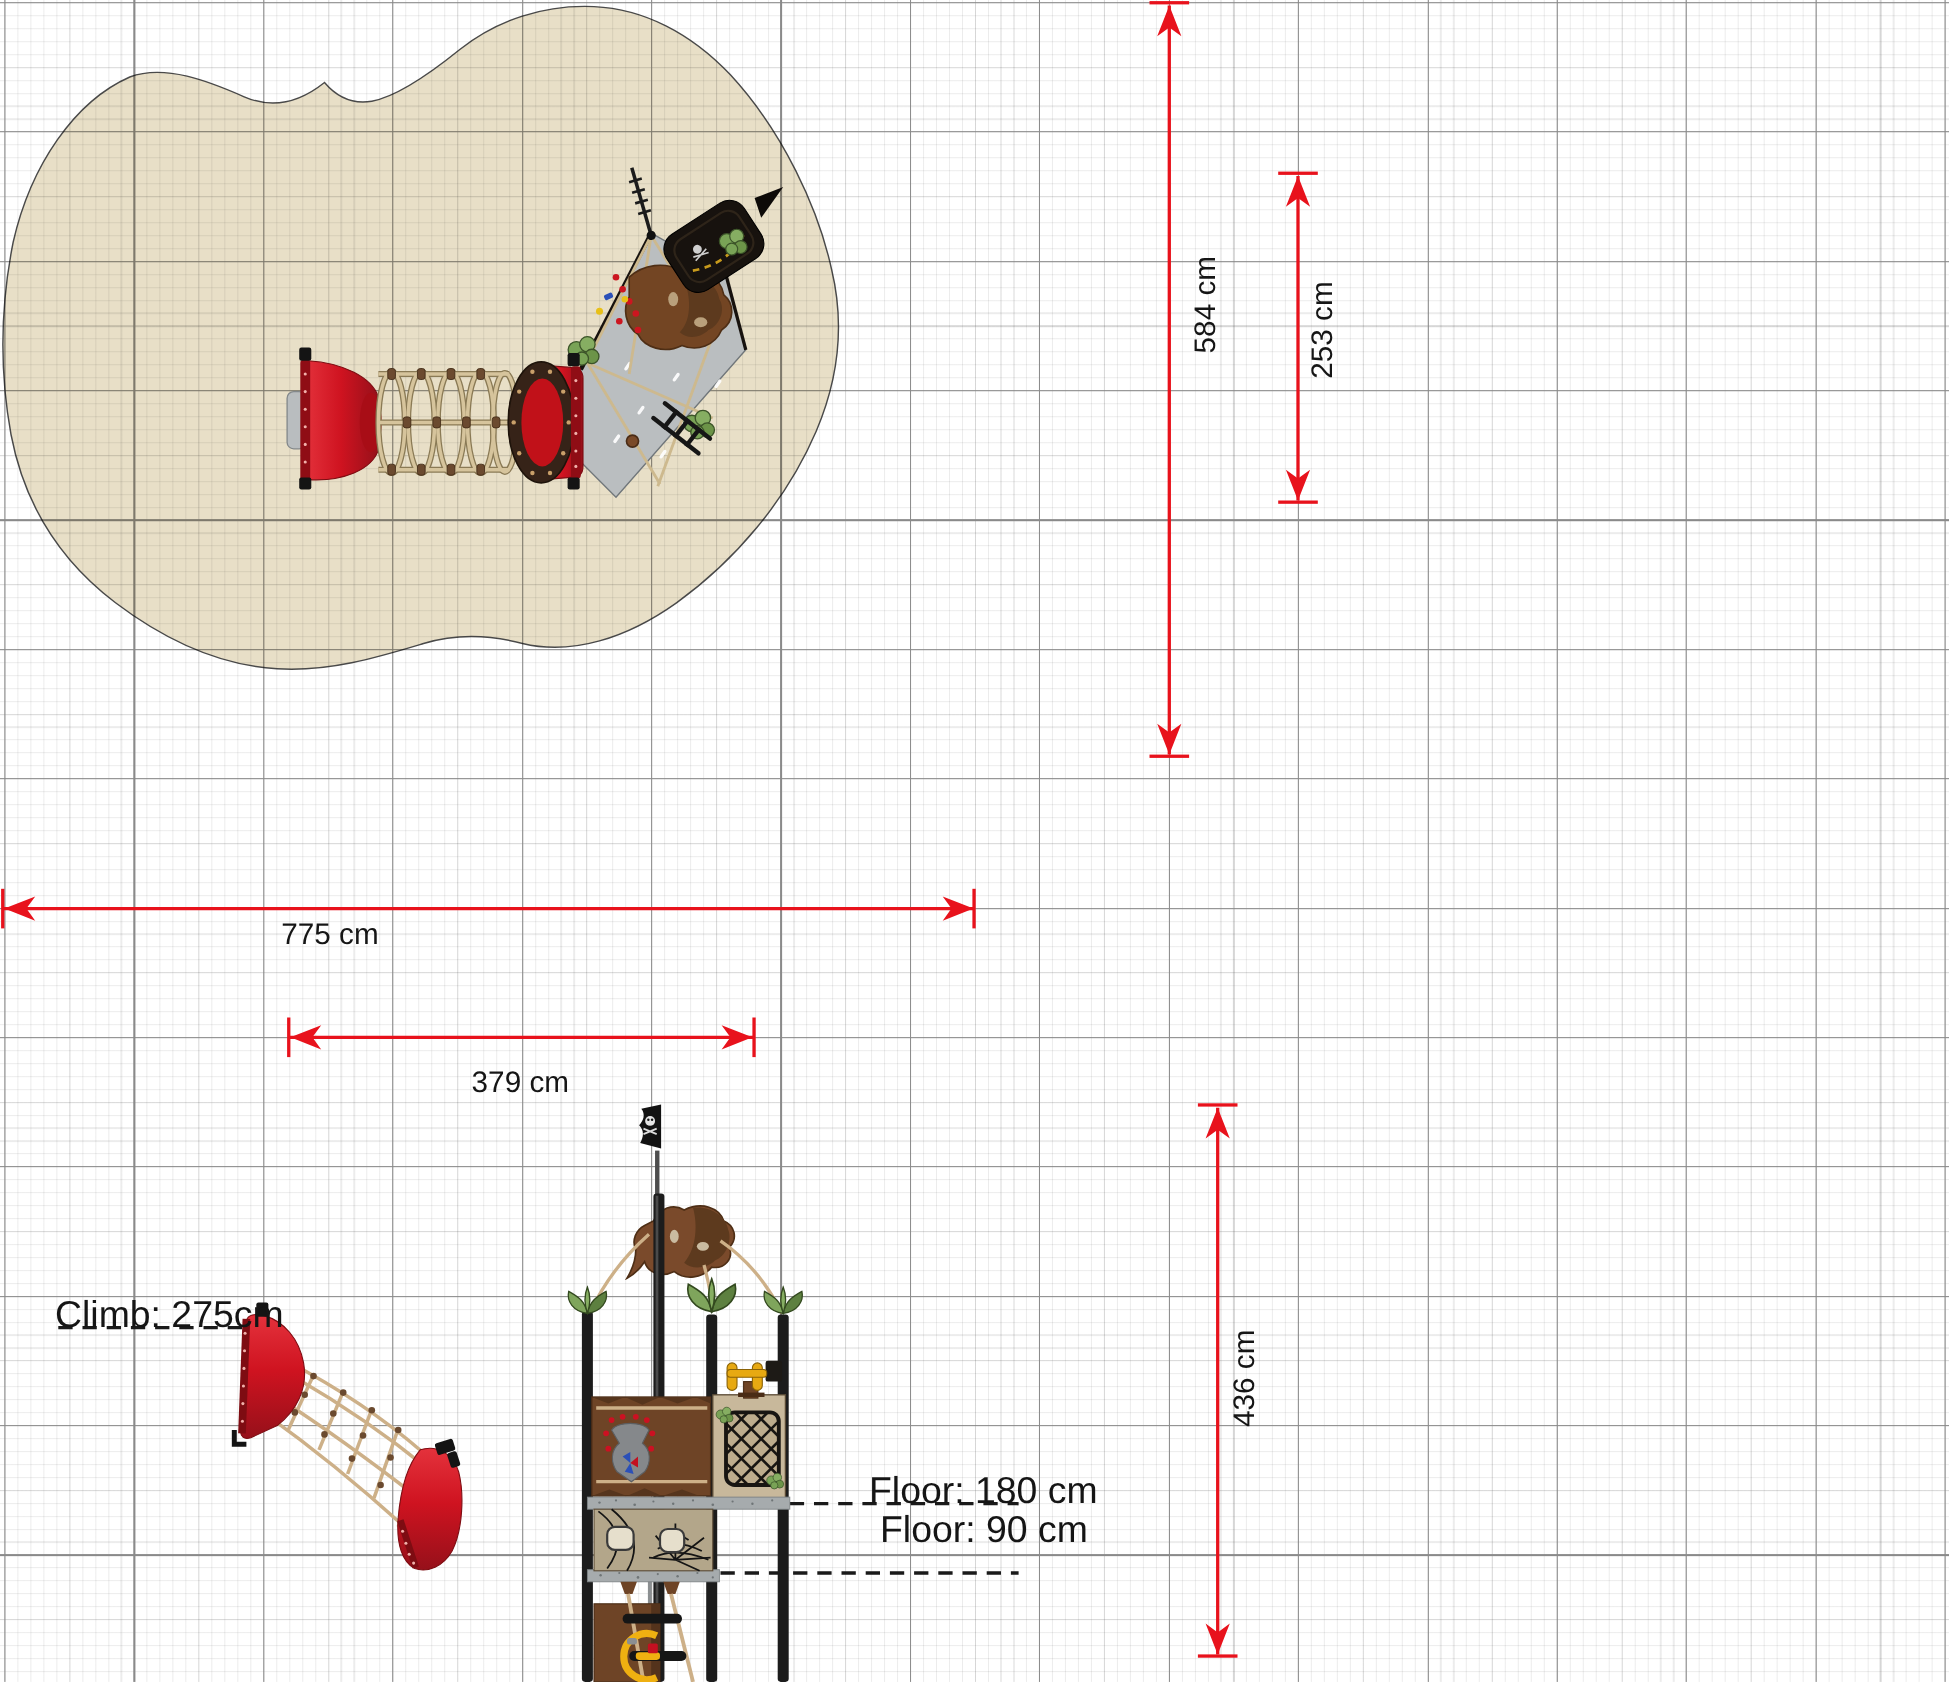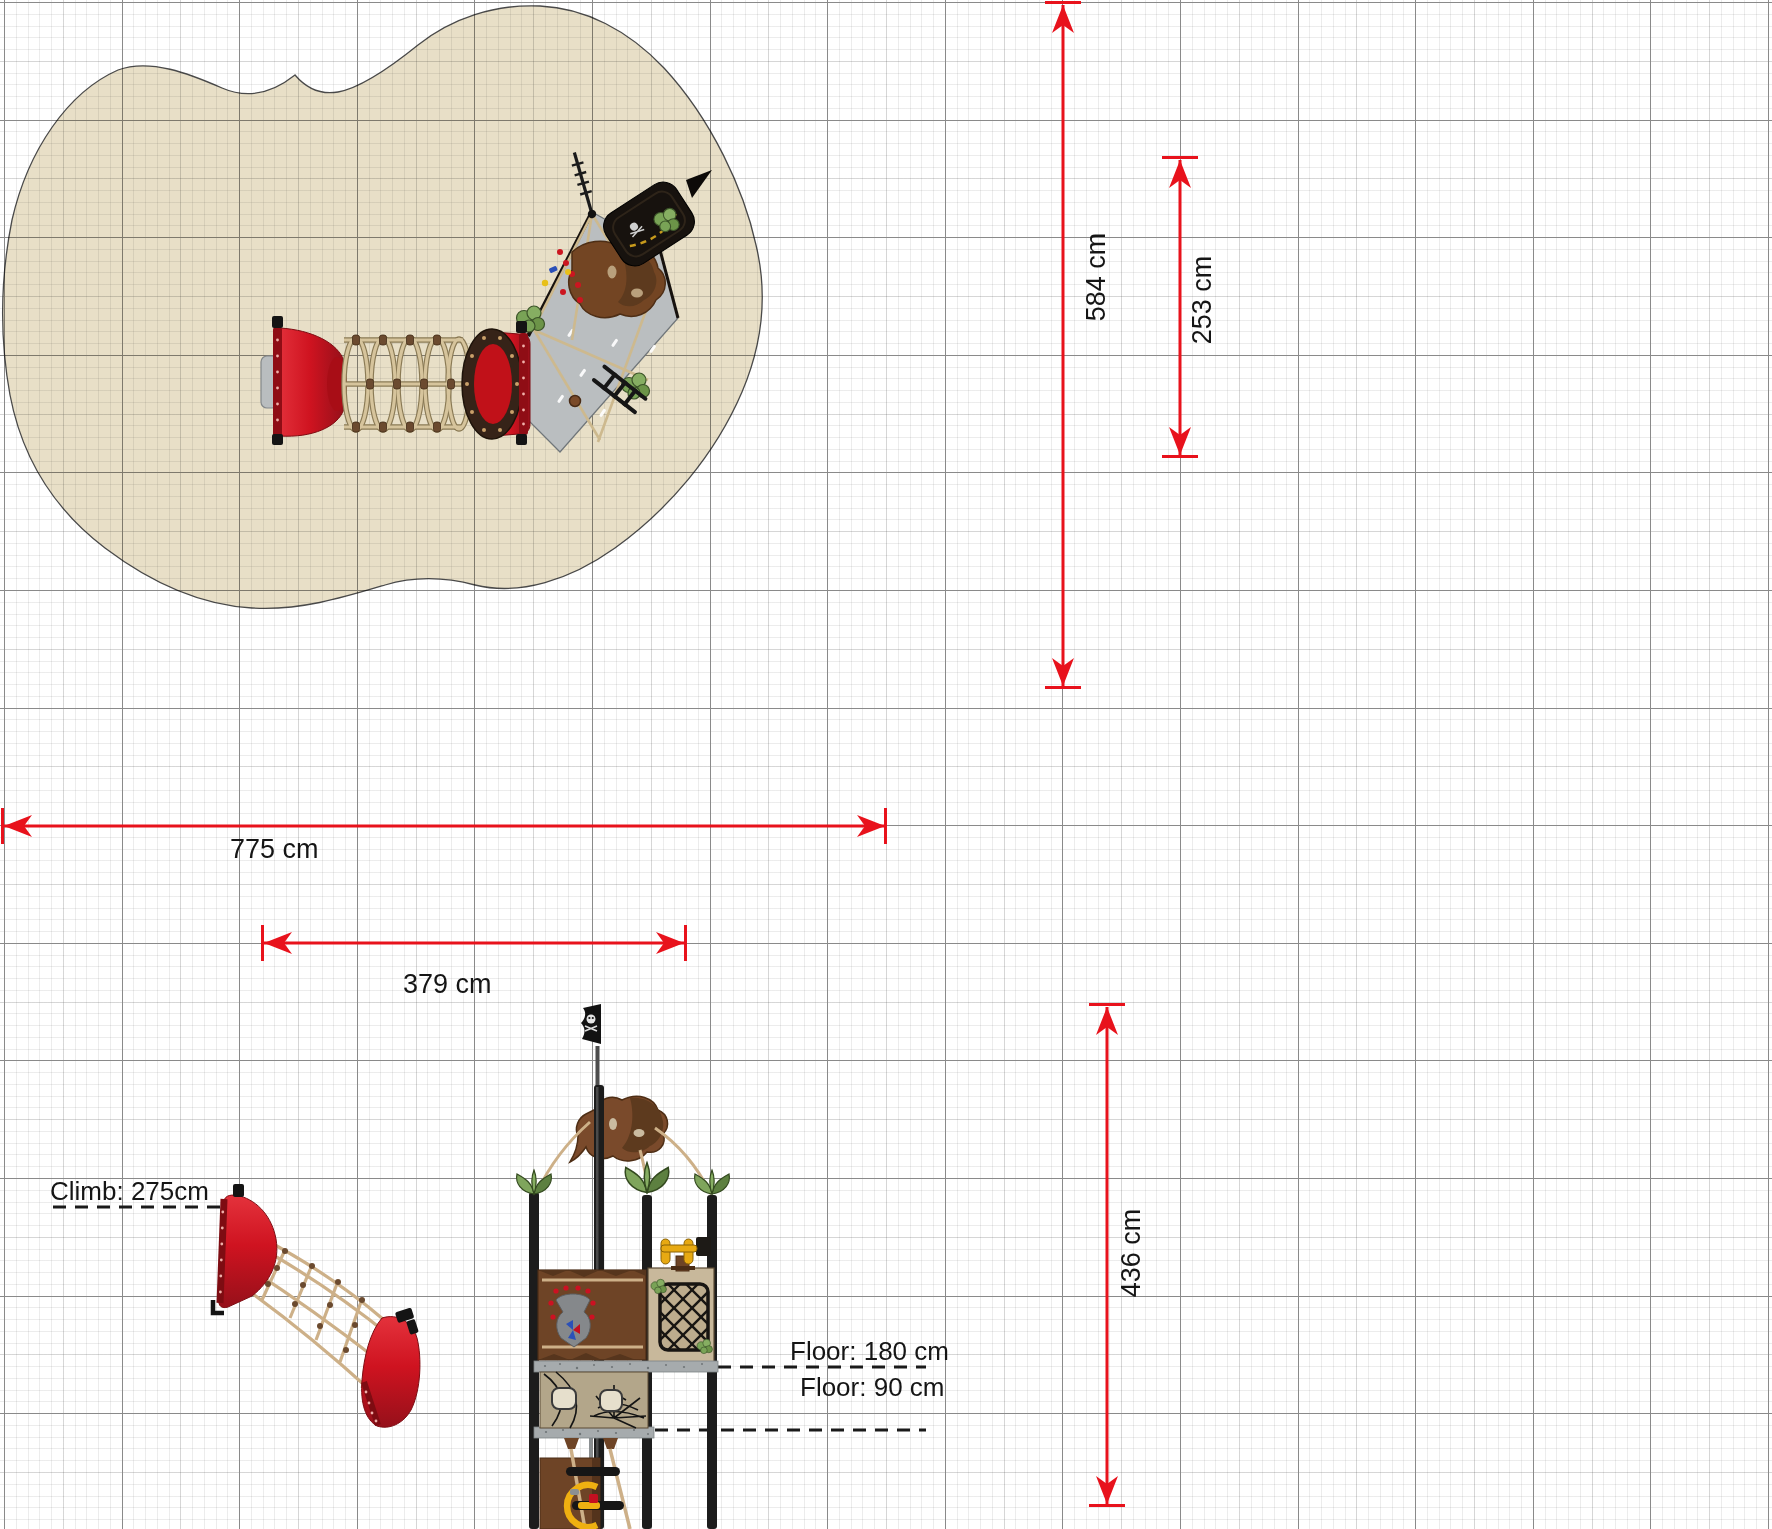--- a/index.html
+++ b/index.html
@@ -16,23 +16,23 @@
       repeating-linear-gradient(to right,rgba(70,70,70,.10) 0 1px,transparent 1px 11.76px),
       repeating-linear-gradient(to bottom,rgba(70,70,70,.10) 0 1px,transparent 1px 11.76px);
     background-position:4px 2px;
     mix-blend-mode:multiply;
     z-index:1;
   }
   #blob-layer{z-index:0;}
   #art-layer{z-index:2;}
   .lbl{position:absolute;color:#151515;z-index:3;white-space:nowrap;}
   .dim{font-size:27px;}
-  .note{font-size:26px;}
+  .note{font-size:34px;}
   .vert{transform:rotate(-90deg);transform-origin:center center;text-align:center;}
-  .ctr{}
+  .ctr{text-align:center;}
 </style>
 </head>
 <body>
 
 <div id="stage">
 
   <svg id="blob-layer" width="1772" height="1529" viewBox="0 0 1772 1529">
     <path d="M 295 75
          C 270 95 245 98 222 88
          C 190 74 150 58 118 70

